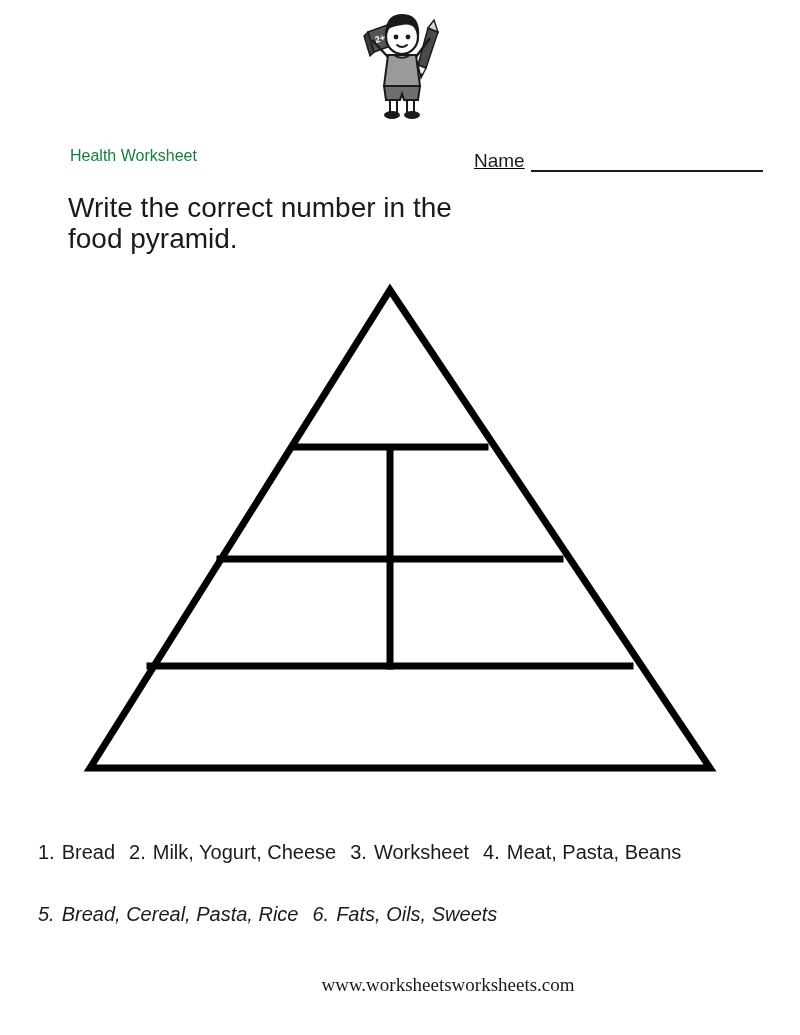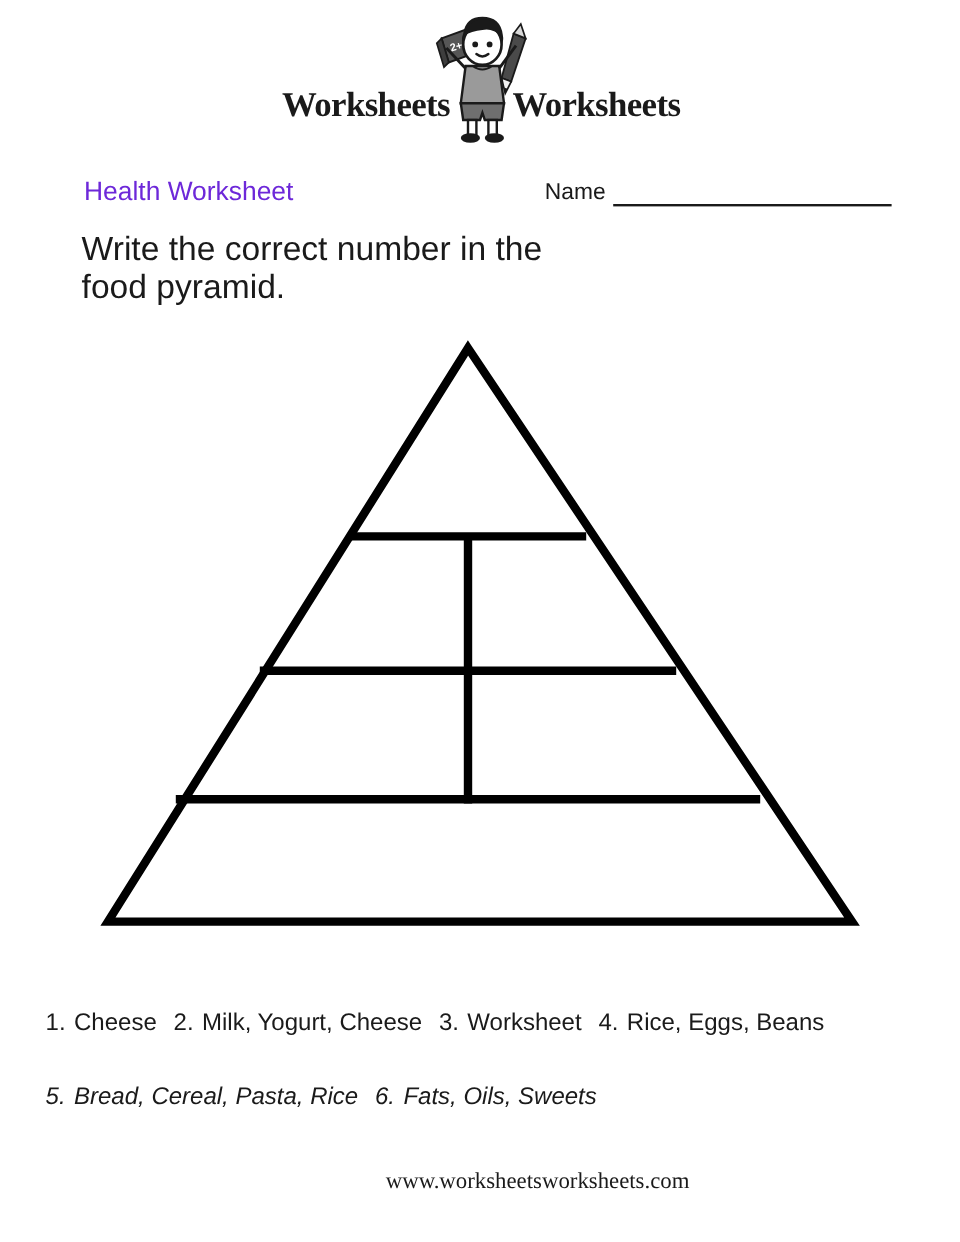--- a/index.html
+++ b/index.html
@@ -50,29 +50,30 @@
     left: 115px;
     width: 105px;
     height: 110px;
   }
 
   
   .title {
     position: absolute;
     top: 147px;
     left: 70px;
-    font-size: 22px;
-    color: #6d28d9;
+    font-size: 16px;
+    color: #15803d;
   }
   .name-row {
     position: absolute;
     top: 150px;
-    left: 454px;
+    left: 474px;
     display: flex;
     align-items: flex-end;
+    text-decoration: underline;
   }
   .name-label {
     font-size: 19px;
     color: #1a1a1a;
     margin-right: 6px;
   }
   .name-line {
     width: 232px;
     border-bottom: 2px solid #1a1a1a;
     height: 20px;
@@ -123,23 +124,20 @@
     font-size: 19px;
     color: #1a1a1a;
     margin-left: 48px;
   }
 </style>
 </head>
 <body>
 
 <div class="logo-block">
   <div class="logo-inner">
-    <div class="logo-text">
-      <span>Worksheets</span><span class="gap"></span><span>Worksheets</span>
-    </div>
     <div class="logo-figure">
       <svg viewBox="0 0 105 110" width="105" height="110" aria-hidden="true">
 
         <g>
           <polygon points="18,22 40,14 46,34 24,42" fill="#565656" stroke="#1a1a1a" stroke-width="1.6"></polygon>
           <polygon points="18,22 24,42 20,46 14,26" fill="#3d3d3d" stroke="#1a1a1a" stroke-width="1.4"></polygon>
           <text x="26" y="33" font-family="Liberation Sans, sans-serif" font-size="9" font-weight="bold" fill="#ffffff" transform="rotate(-16 26 33)">2+1</text>
         </g>
 
         <g>
@@ -191,20 +189,20 @@
       <line x1="215" y1="165" x2="405" y2="165"></line>
       <line x1="140" y1="277" x2="480" y2="277"></line>
       <line x1="70" y1="384" x2="550" y2="384"></line>
 
       <line x1="310" y1="168" x2="310" y2="384"></line>
     </g>
   </svg>
 </div>
 
 <div class="legend legend-1">
-  <span>1.</span><span class="sp-sm"></span><span>Cheese</span><span class="sp-md"></span><span>2.</span><span class="sp-sm"></span><span>Milk, Yogurt, Cheese</span><span class="sp-md"></span><span>3.</span><span class="sp-sm"></span><span>Worksheet</span><span class="sp-md"></span><span>4.</span><span class="sp-sm"></span><span>Rice, Eggs, Beans</span>
+  <span>1.</span><span class="sp-sm"></span><span>Bread</span><span class="sp-md"></span><span>2.</span><span class="sp-sm"></span><span>Milk, Yogurt, Cheese</span><span class="sp-md"></span><span>3.</span><span class="sp-sm"></span><span>Worksheet</span><span class="sp-md"></span><span>4.</span><span class="sp-sm"></span><span>Meat, Pasta, Beans</span>
 </div>
 
 <div class="legend legend-2">
   <span>5.</span><span class="sp-sm"></span><span>Bread, Cereal, Pasta, Rice</span><span class="sp-md"></span><span>6.</span><span class="sp-sm"></span><span>Fats, Oils, Sweets</span>
 </div>
 
 <div class="footer">www.worksheetsworksheets.com</div>
 
 </body></html>

